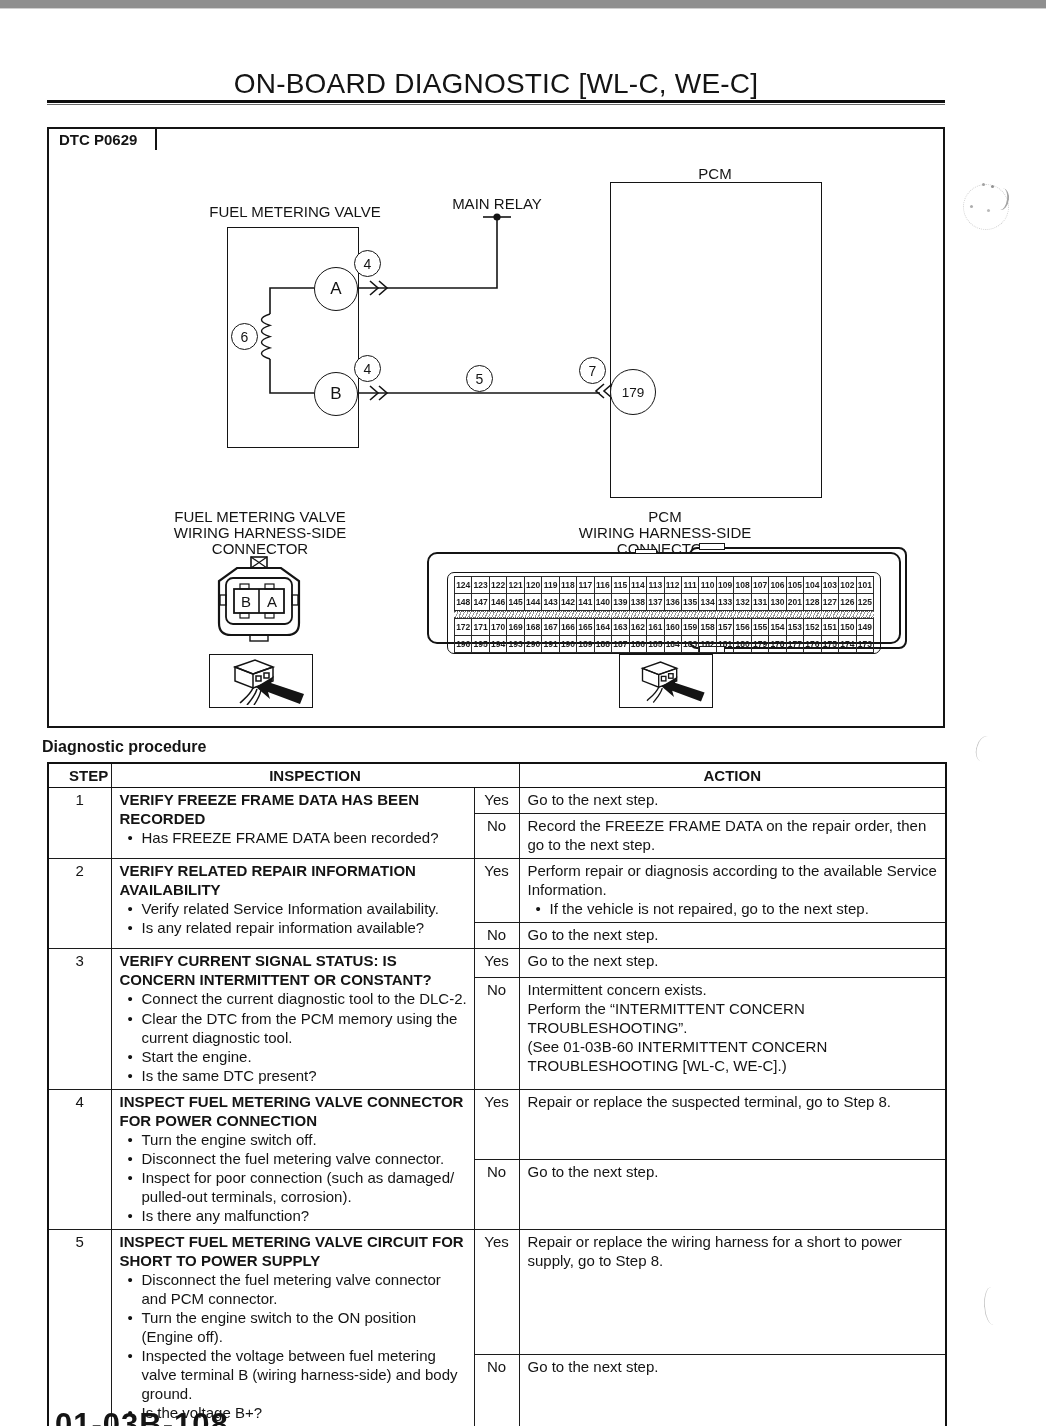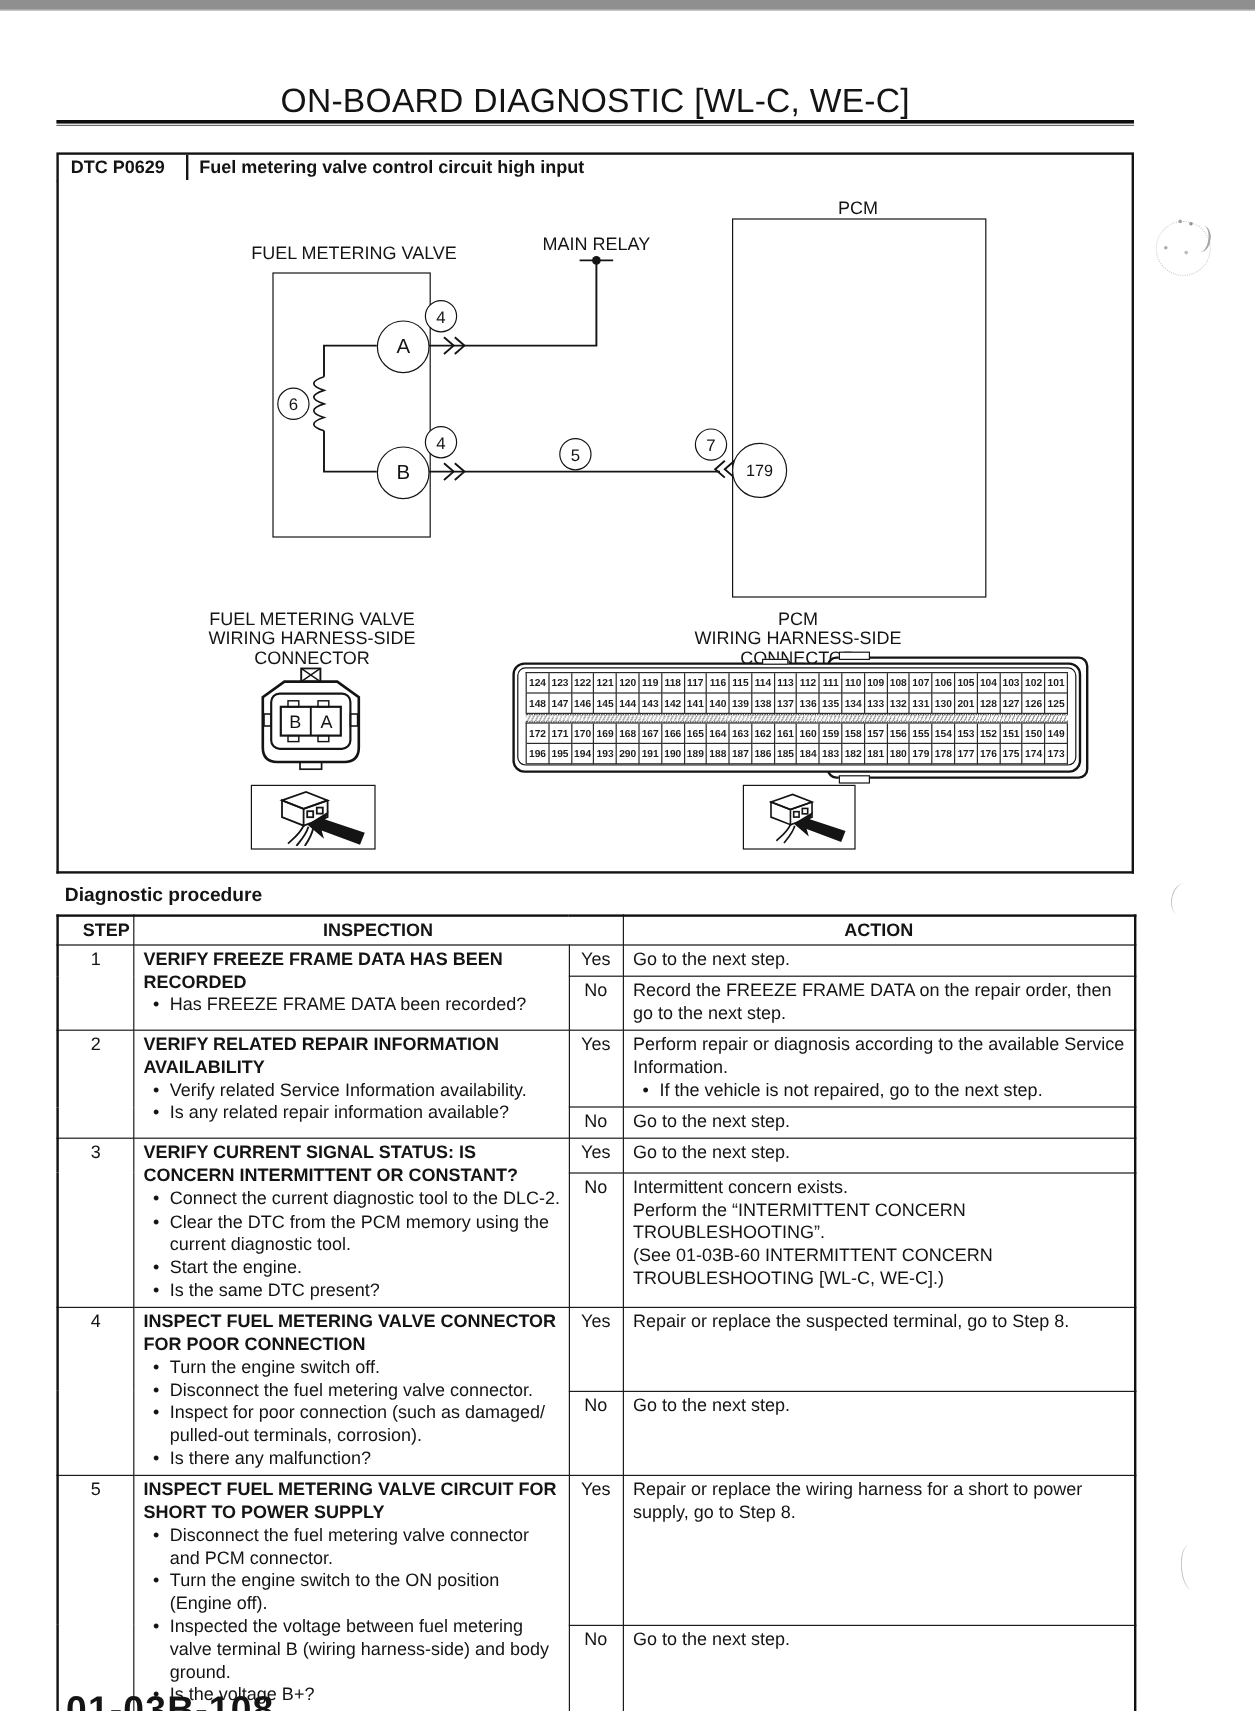--- a/index.html
+++ b/index.html
@@ -33,32 +33,32 @@
   .callout{position:absolute;width:25px;height:25px;border:1.4px solid #141414;border-radius:50%;background:#fff;
            display:flex;align-items:center;justify-content:center;font-size:14px;}
 
   
   .conn-label{position:absolute;width:260px;text-align:center;font-size:15px;line-height:16px;}
 
   
   .pcm-conn-ext{position:absolute;left:640px;top:397px;width:218px;height:102px;border:2px solid #141414;border-radius:8px;box-sizing:border-box;background:#fff;}
   .pcm-conn-tab{position:absolute;width:26px;height:7px;border:1.4px solid #141414;background:#fff;box-sizing:border-box;}
   .pcm-conn-body{position:absolute;left:378px;top:402px;width:474px;height:92px;border:2px solid #141414;border-radius:10px;box-sizing:border-box;background:#fff;}
-  .pcm-conn-inner{margin:2px;height:82px;border:1.5px solid #141414;border-radius:7px;box-sizing:border-box;padding:3px 6px;}
+  .pcm-conn-inner{margin:18px;height:82px;border:1.5px solid #141414;border-radius:7px;box-sizing:border-box;padding:3px 6px;}
   .pin-bank{display:grid;grid-template-columns:repeat(24,1fr);grid-auto-rows:17px;border-left:1px solid #2a2a2a;border-top:1px solid #2a2a2a;}
   .pin-cell{border-right:1px solid #2a2a2a;border-bottom:1px solid #2a2a2a;font-size:8.5px;font-weight:600;color:#1c1c1c;
             text-align:center;line-height:17px;overflow:hidden;}
   .pin-hatch{height:5px;border-top:1px dotted #555;border-bottom:1px dotted #555;
              background:repeating-linear-gradient(115deg,#9a9a9a 0 1px,transparent 1px 3px);}
 
   
   .icon-box{position:absolute;height:54px;border:1.6px solid #141414;box-sizing:border-box;background:#fff;}
 
   
-  .proc-heading{left:54px;top:738px;font-size:16px;font-weight:bold;}
+  .proc-heading{left:42px;top:738px;font-size:16px;font-weight:bold;}
   .proc-table{position:absolute;left:47px;top:762px;border-collapse:collapse;table-layout:fixed;width:898px;
               font-size:15px;line-height:1.27;background:#fff;}
   .proc-table td,.proc-table th{border:1px solid #1c1c1c;vertical-align:top;box-sizing:border-box;}
   .proc-table{border:2px solid #111;}
   .proc-table th{font-size:15px;font-weight:bold;padding:2px 20px;border-bottom:1.6px solid #111;text-align:center;}
   tr.step-first td{border-top:1.7px solid #111;}
   td.step-cell{text-align:center;padding-top:2px;}
   td.insp-cell{padding:2px 6px 4px 8px;}
   .insp-title{font-weight:bold;}
   .bullet-line{display:flex;}
@@ -87,21 +87,20 @@
 <div class="abs scan-bar"></div>
 
 <div class="abs page-title">ON-BOARD DIAGNOSTIC [WL-C, WE-C]</div>
 <div class="abs title-rule">
     <div class="r1"></div>
     <div class="r2"></div>
   </div>
 
 <div class="abs dtc-bar">
   <div class="dtc-code">DTC P0629</div>
-  <div class="dtc-desc">Fuel metering valve control circuit high input</div>
 </div>
 
 <div class="abs diagram-box" style="position:absolute;">
 
   <svg width="894" height="574" viewBox="0 0 894 574" style="position:absolute;left:0;top:0;" fill="none" stroke="#141414" stroke-width="1.6">
 
     <path d="M265,138 H221 V164"></path>
     <path d="M221,164 q-17,5.6 0,11.3 q-17,5.6 0,11.3 q-17,5.6 0,11.3 q-17,5.6 0,11.1" stroke-width="1.4"></path>
     <path d="M221,209 V243 H265"></path>
 
@@ -411,21 +410,21 @@
         <td class="yn-cell">No</td>
         <td class="action-cell">
           <div class="action-line">Intermittent concern exists.</div>
           <div class="action-line">Perform the “INTERMITTENT CONCERN TROUBLESHOOTING”.</div>
           <div class="action-line">(See 01-03B-60 INTERMITTENT CONCERN TROUBLESHOOTING [WL-C, WE-C].)</div>
         </td>
       </tr>
       <tr class="step-first">
         <td class="step-cell" rowspan="2">4</td>
         <td class="insp-cell" rowspan="2">
-          <div class="insp-title">INSPECT FUEL METERING VALVE CONNECTOR FOR POOR CONNECTION</div>
+          <div class="insp-title">INSPECT FUEL METERING VALVE CONNECTOR FOR POWER CONNECTION</div>
           <div class="bullet-line">
             <span class="marker">•</span>
             <span class="btext">Turn the engine switch off.</span>
           </div>
           <div class="bullet-line">
             <span class="marker">•</span>
             <span class="btext">Disconnect the fuel metering valve connector.</span>
           </div>
           <div class="bullet-line">
             <span class="marker">•</span>

